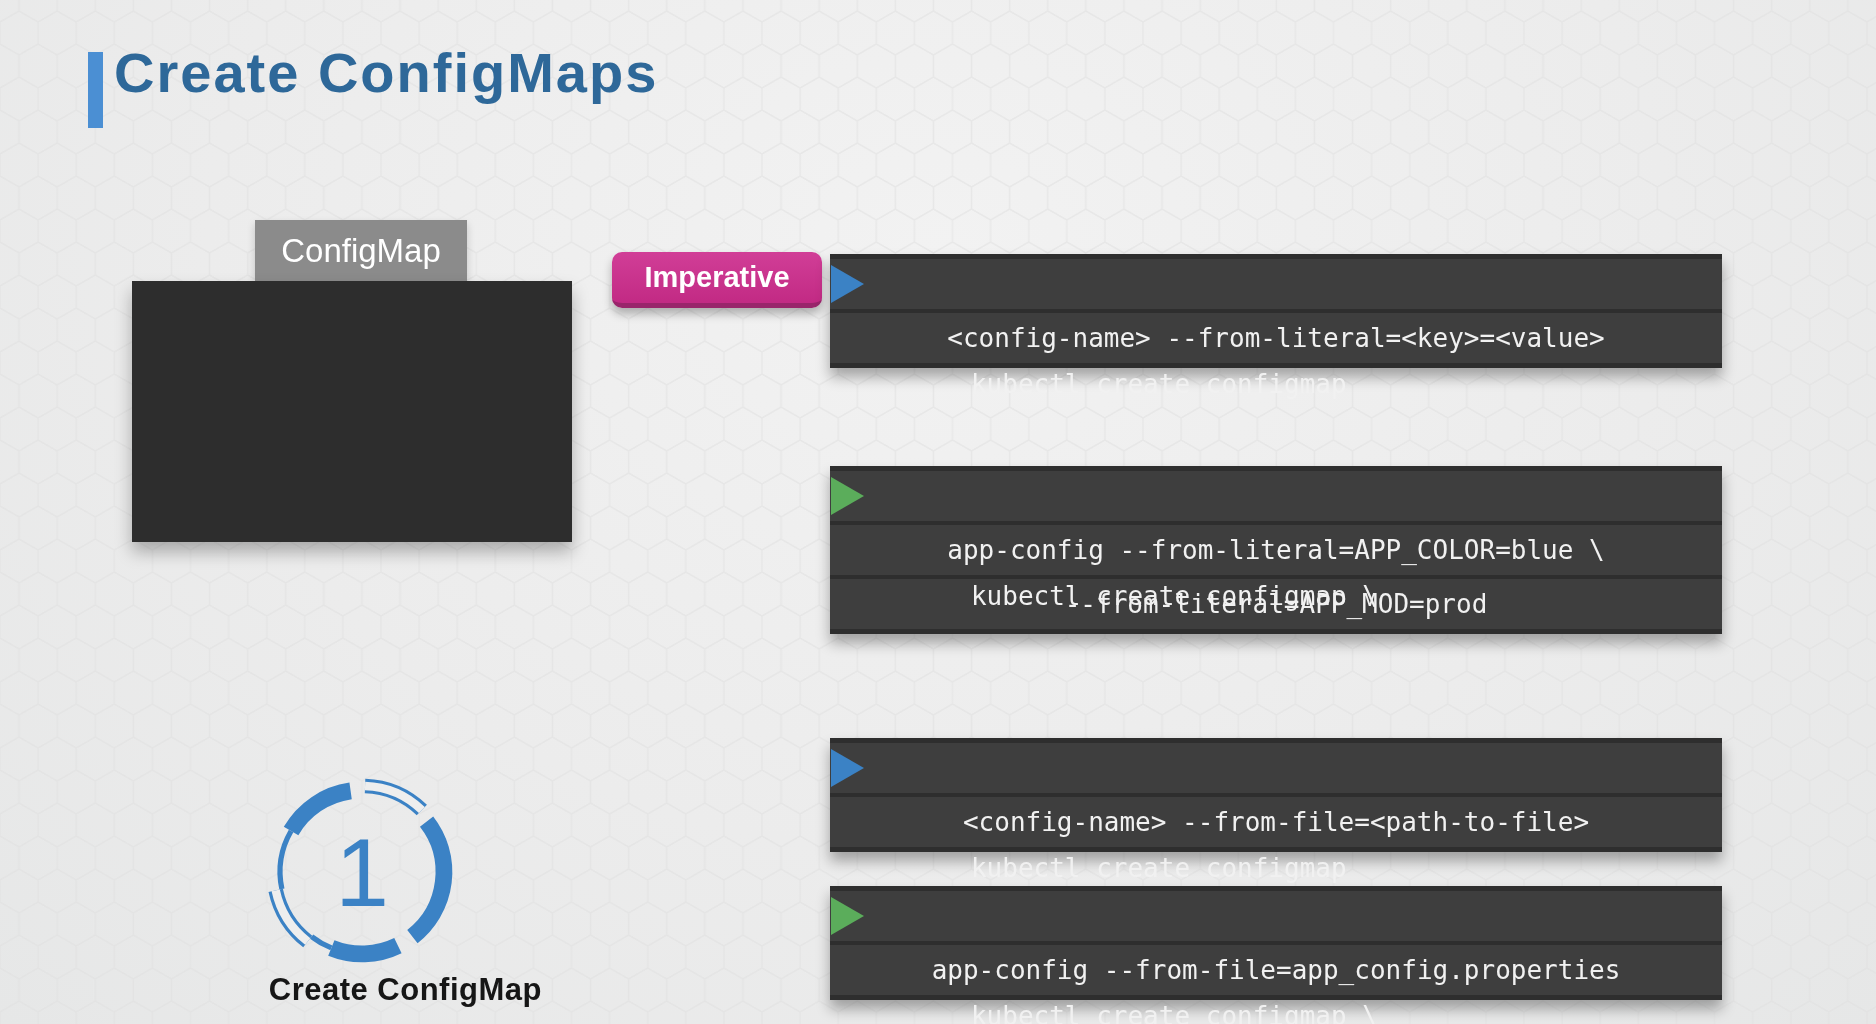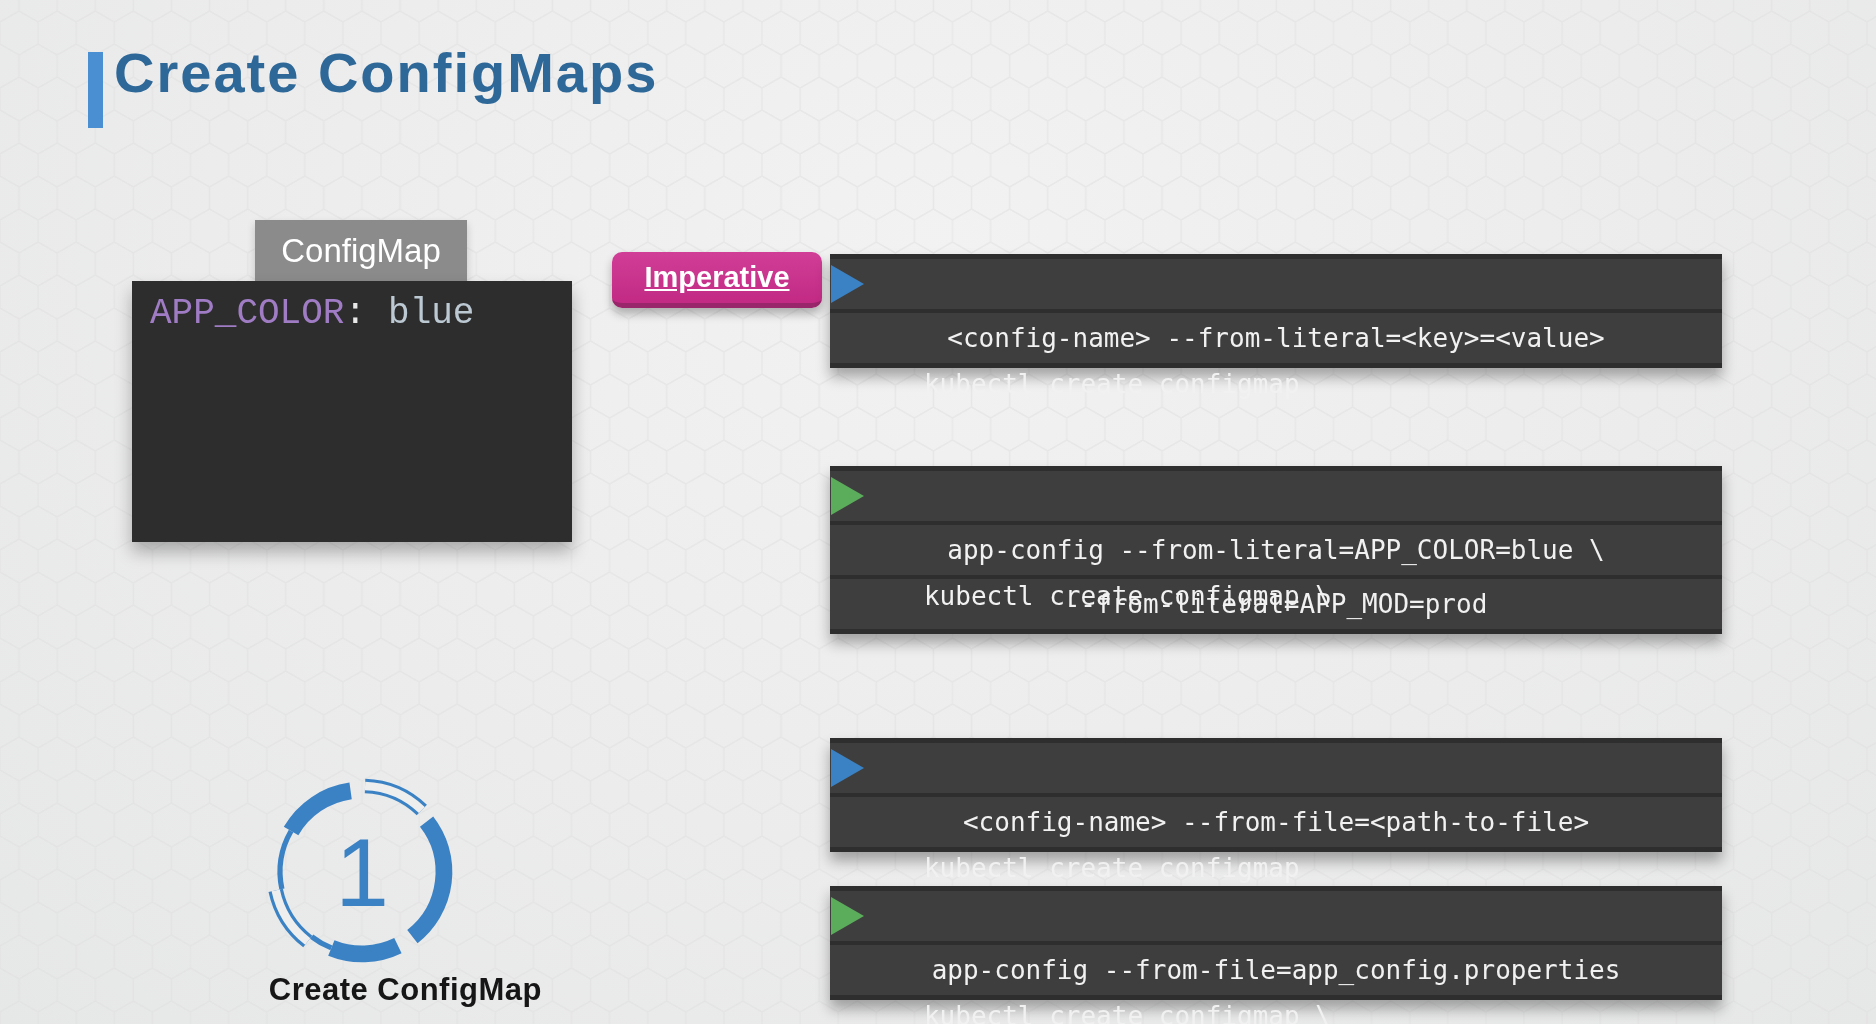--- a/index.html
+++ b/index.html
@@ -35,36 +35,35 @@
   .cm-line .v{color:#bcc9d3;margin-left:22px;}
 
   
   .imp-badge{
     position:absolute;left:612px;top:252px;width:210px;height:51px;
     background:linear-gradient(#d13e97,#c22a84);
     border-bottom:5px solid #99256b;border-radius:10px;
     color:#fff;font-weight:bold;font-size:29px;
     display:flex;align-items:center;justify-content:center;
     box-shadow:0 6px 10px rgba(0,0,0,.28);
-    text-decoration:underline;
   }
 
   
   .code-block{
     position:absolute;left:830px;width:892px;
     background:#2e2e2e;padding:5px 0;
     box-shadow:0 9px 13px rgba(0,0,0,.32);
   }
   .code-row{
     height:50px;background:#3e3e3e;margin-bottom:4px;
     font-family:"DejaVu Sans Mono", monospace;font-size:26px;line-height:50px;color:#f1f1f1;
     white-space:pre;
   }
   .code-row:last-child{margin-bottom:0;}
-  .code-row.first{position:relative;}
+  .code-row.first{position:relative;padding-left:47px;}
   .code-row.cont{text-align:center;}
   .play{
     position:absolute;left:1px;top:6px;width:0;height:0;
     border-top:19px solid transparent;border-bottom:19px solid transparent;
   }
   .play.blue{border-left:33px solid #3b82c5;}
   .play.green{border-left:33px solid #5bad5b;}
 
   
   .step-circle{position:absolute;left:257px;top:767px;width:210px;height:210px;}
@@ -91,21 +90,20 @@
       </pattern>
     </defs>
     <rect width="100%" height="100%" fill="url(#hex)"></rect>
   </svg>
 
   <div class="accent-bar"></div>
   <h1 class="page-title">Create ConfigMaps</h1>
 
   <div class="cm-label">ConfigMap</div>
   <div class="cm-card">
-    <div class="cm-line"><span class="k">APP_COLOR</span><span class="c">:</span><span class="v">blue</span></div>
   </div>
 
   <div class="imp-badge">Imperative</div>
 
   <div class="code-block" style="top:254px">
     <div class="code-row first">
       <span class="play blue"></span>
       <span>kubectl create configmap</span>
     </div>
     <div class="code-row cont"><span>&lt;config-name&gt; --from-literal=&lt;key&gt;=&lt;value&gt;</span></div>

